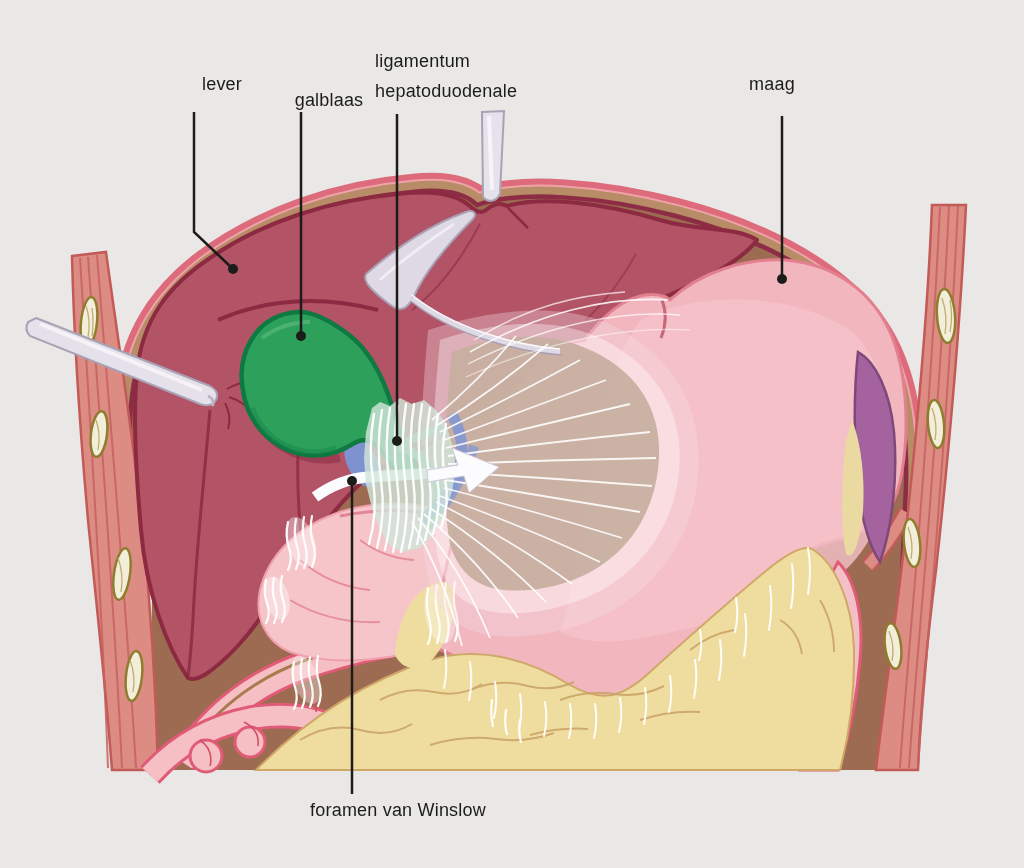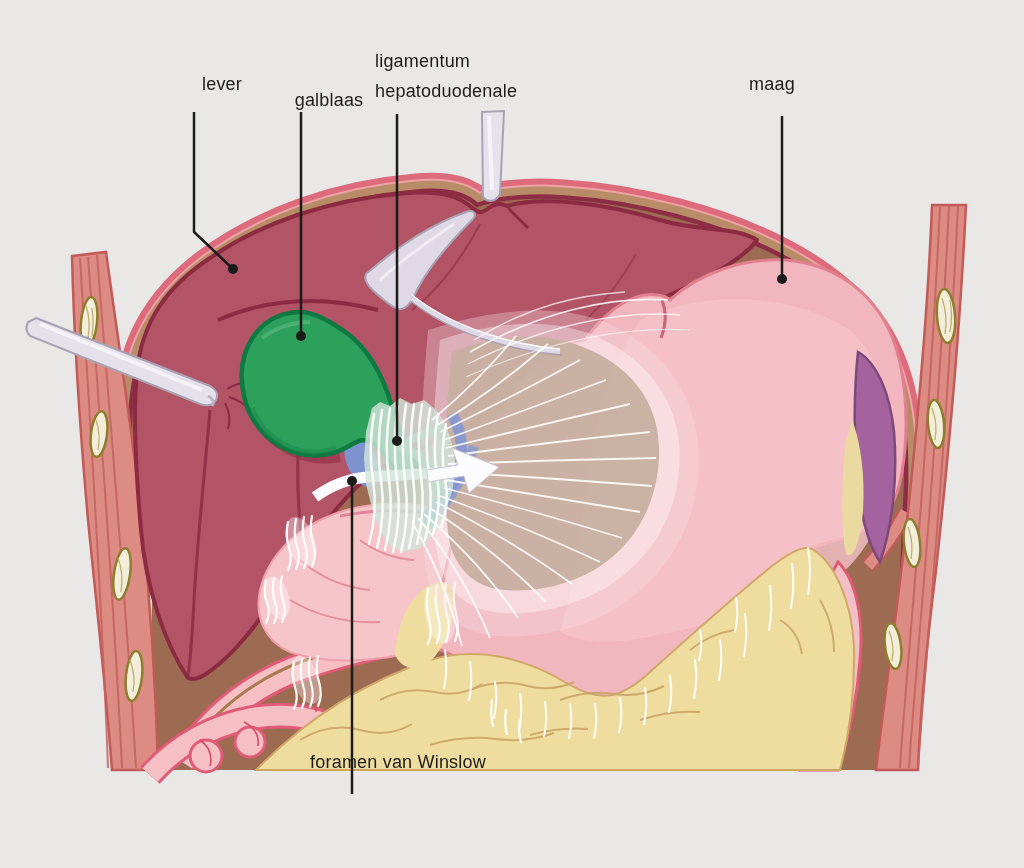--- a/index.html
+++ b/index.html
@@ -309,14 +309,14 @@
         <circle cx="782" cy="279" r="5"></circle>
     <circle cx="352" cy="481" r="5"></circle>
   </g>
 </svg>
 
 <div class="lbl center" style="left:194px;top:74px">lever</div>
 <div class="lbl center" style="left:301px;top:90px">galblaas</div>
 <div class="lbl two-line" style="left:375px;top:46px">ligamentum
 hepatoduodenale</div>
 <div class="lbl center" style="left:744px;top:74px">maag</div>
-<div class="lbl center" style="left:370px;top:752px">foramen van Winslow</div>
+<div class="lbl center" style="left:370px;top:800px">foramen van Winslow</div>
 </div>
 
 </body></html>

